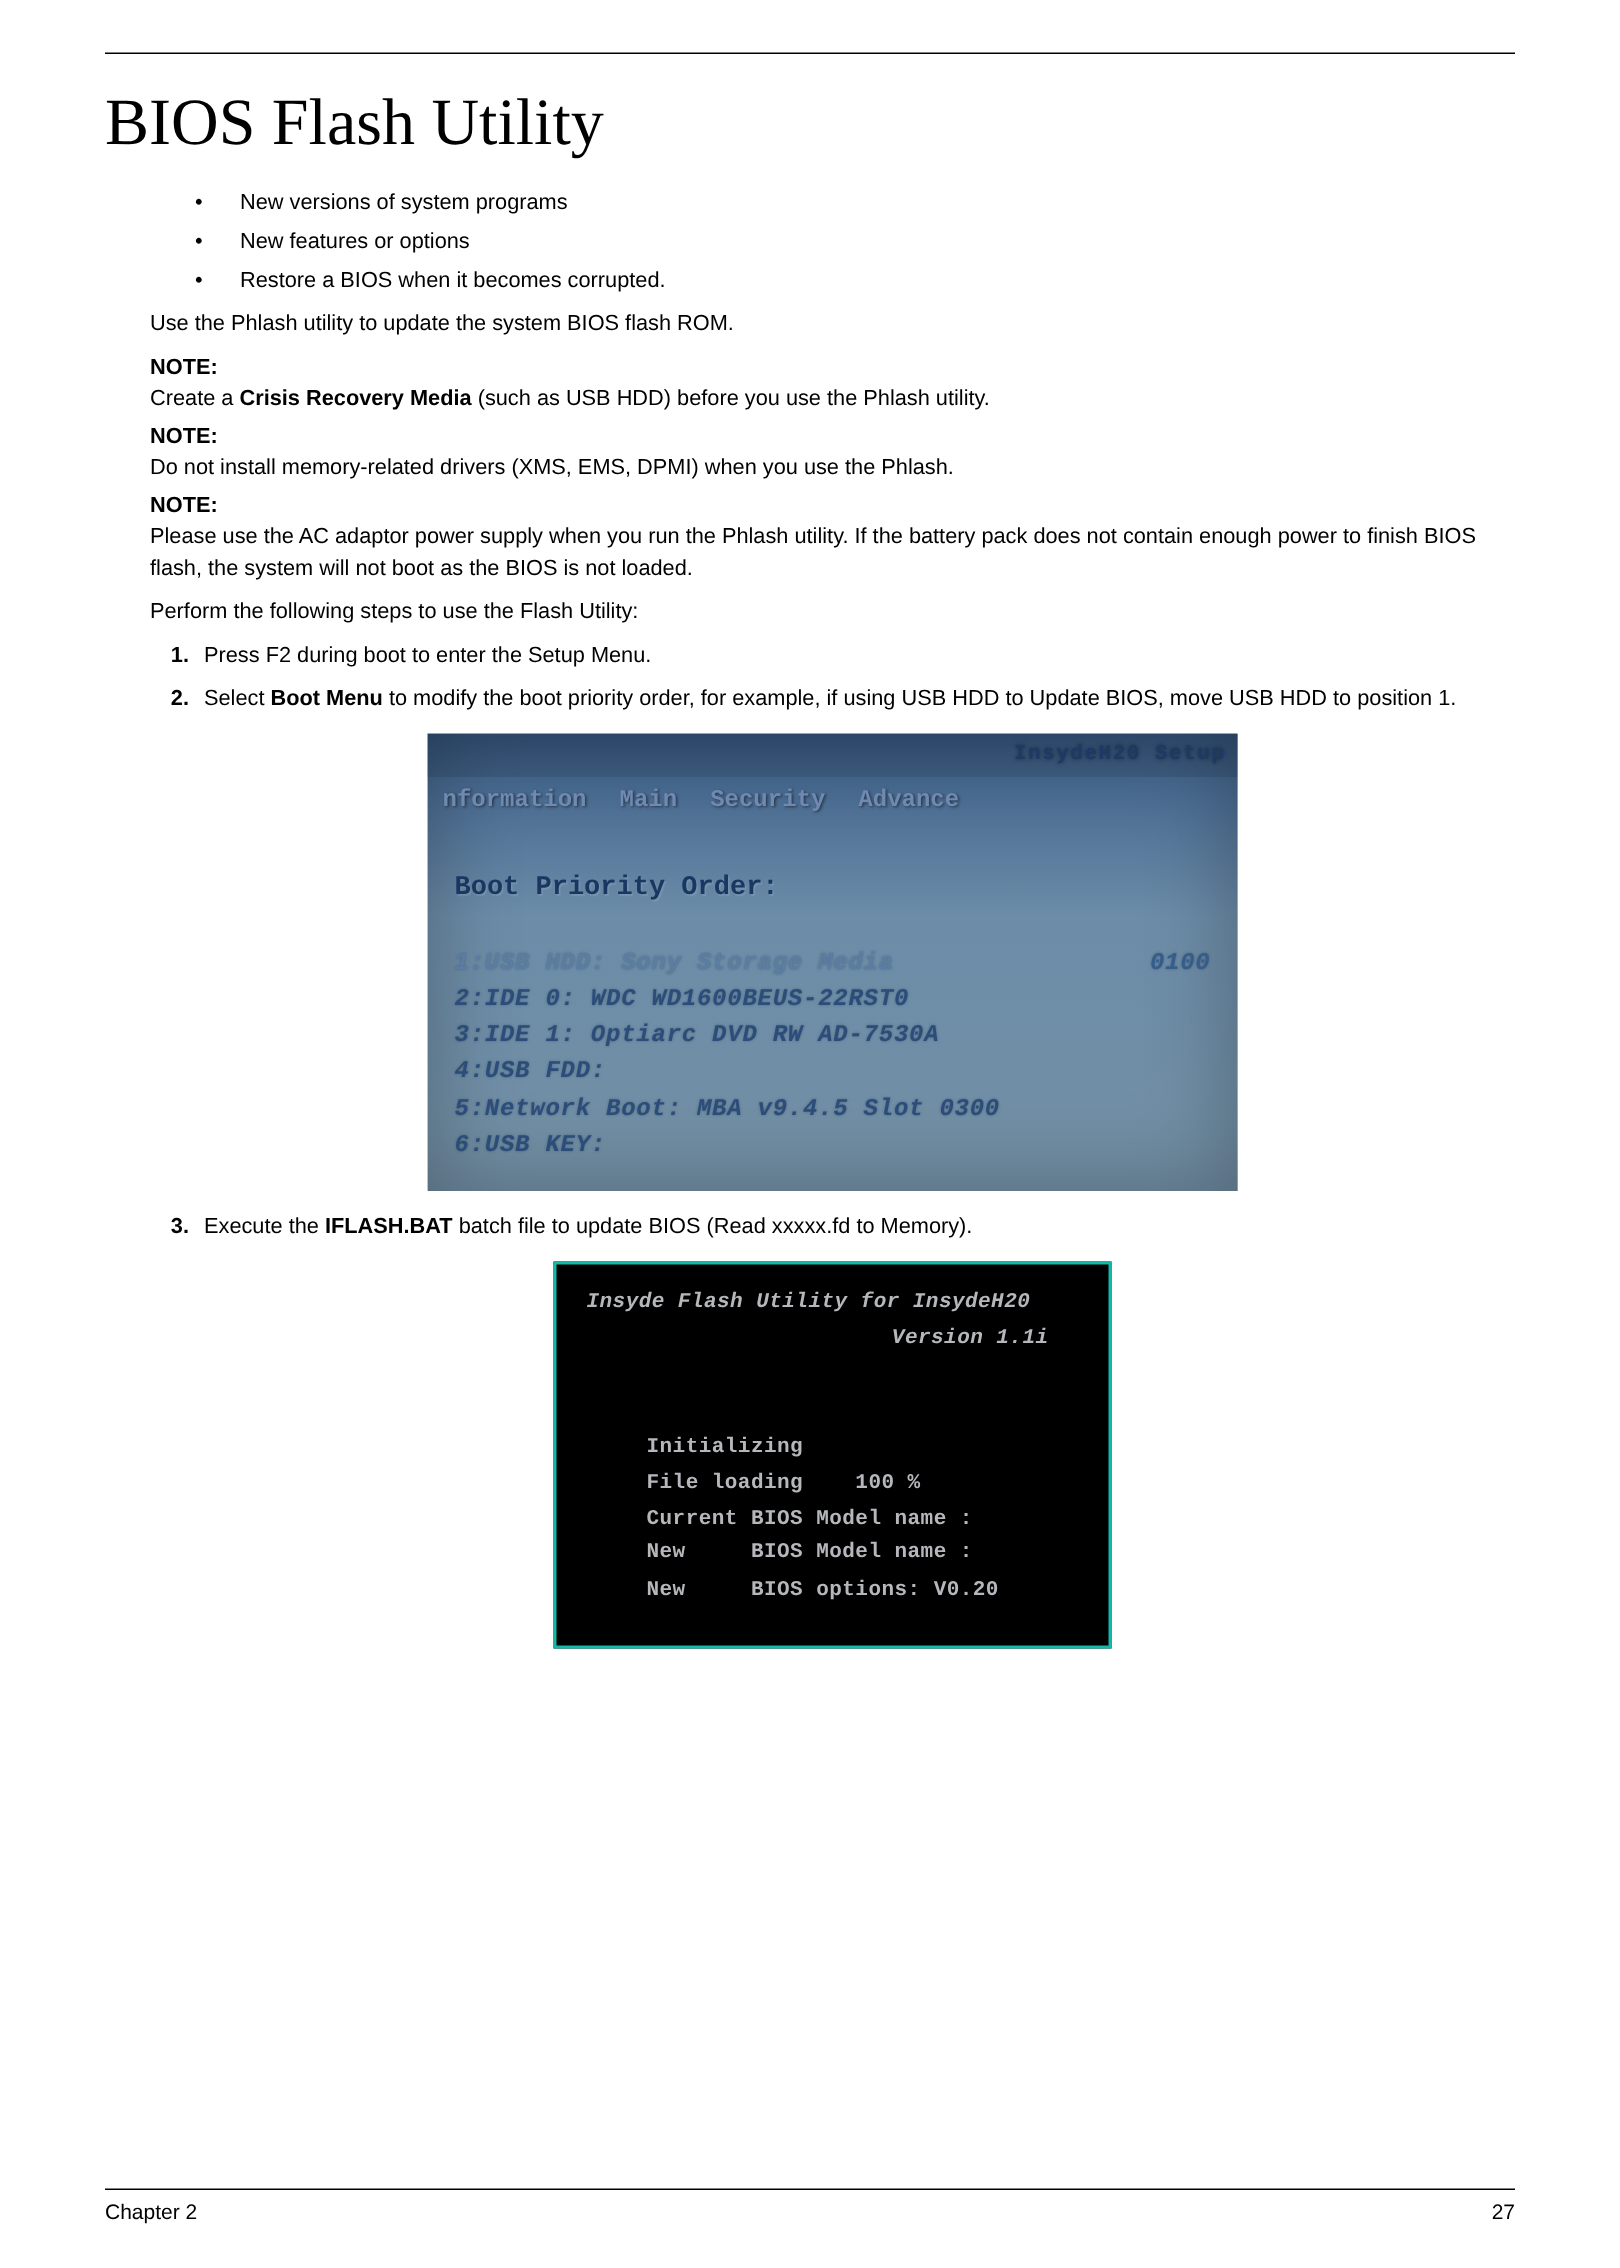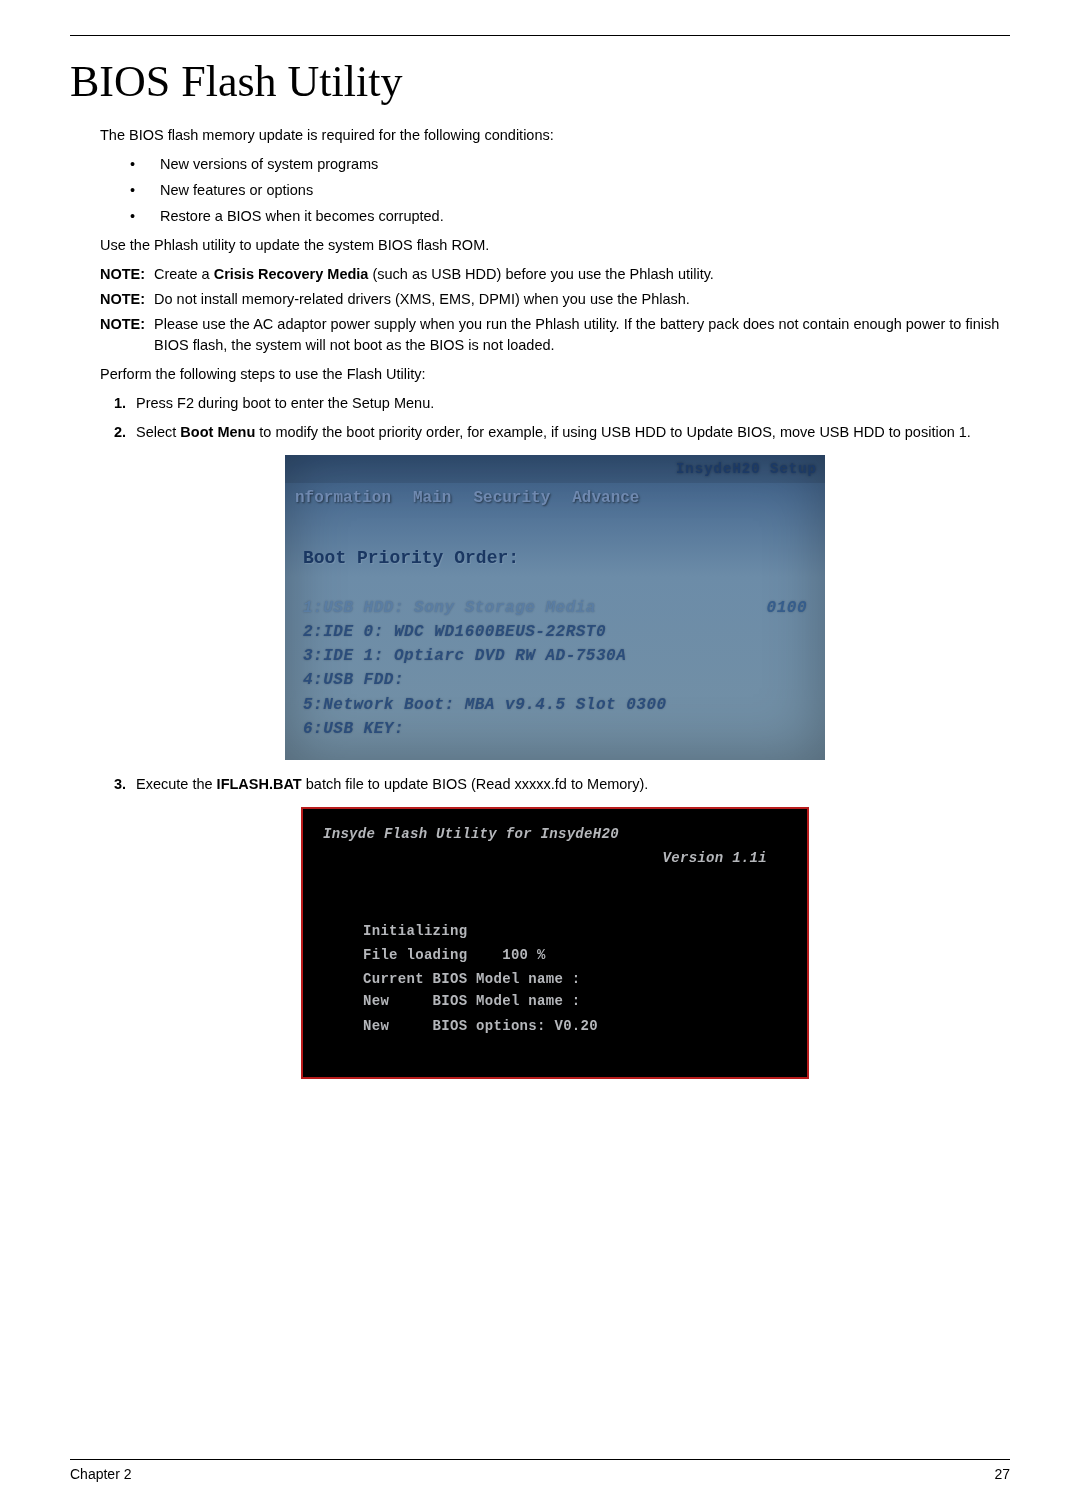--- a/index.html
+++ b/index.html
@@ -60,20 +60,21 @@
   ol.num li {
     margin: 8px 0;
     padding-left: 6px;
   }
   ol.num li span.txt {
     font-weight: normal;
   }
   .note-hang {
     display: flex;
     margin: 4px 0;
+    flex-direction: column;
   }
   .note-hang .label {
     font-weight: bold;
     flex: 0 0 auto;
     width: 54px;
   }
   .note-hang .rest {
     flex: 1;
   }
   b {
@@ -132,30 +133,30 @@
   .bios1 .content .ln.sel {
     color: #5a7da3;
   }
   .bios1 .content .ln .rt {
     float: right;
     color: #355d8c;
   }
 
   
   .bios2 {
-    width: 508px;
+    width: 372px;
     margin: 12px auto 4px auto;
     background: #000;
-    border: 2px solid #b91c1c;
+    border: 2px solid #14b8a6;
     box-sizing: border-box;
     font-family: 'Courier New', monospace;
     font-weight: bold;
     color: #b5b7bb;
     font-size: 14px;
-    padding: 14px 0 40px 0;
+    padding: 14px 0 26px 0;
   }
   .bios2 .l {
     padding: 1px 20px;
     white-space: pre;
     letter-spacing: 0.3px;
   }
   .bios2 .title-line {
     padding-left: 20px;
     padding-right: 20px;
     font-style: italic;
@@ -186,21 +187,20 @@
 </style>
 </head>
 <body>
 
 <div class="page">
   <div class="top-rule"></div>
 
   <h1 class="title">BIOS Flash Utility</h1>
 
   <div class="body-indent">
-    <p>The BIOS flash memory update is required for the following conditions:</p>
 
     <ul class="dots">
       <li><span class="txt">New versions of system programs</span></li>
       <li><span class="txt">New features or options</span></li>
       <li><span class="txt">Restore a BIOS when it becomes corrupted.</span></li>
     </ul>
 
     <p>Use the Phlash utility to update the system BIOS flash ROM.</p>
 
     <div class="note-hang">

